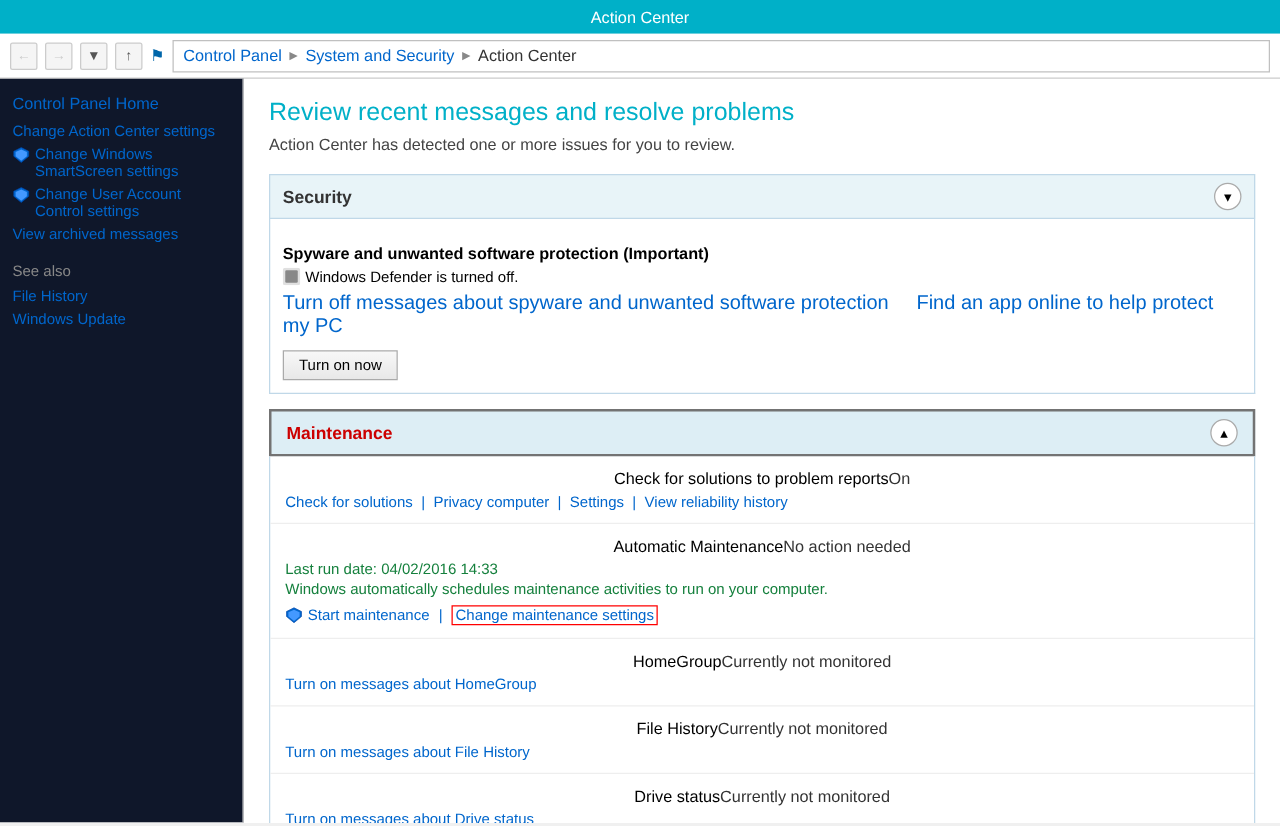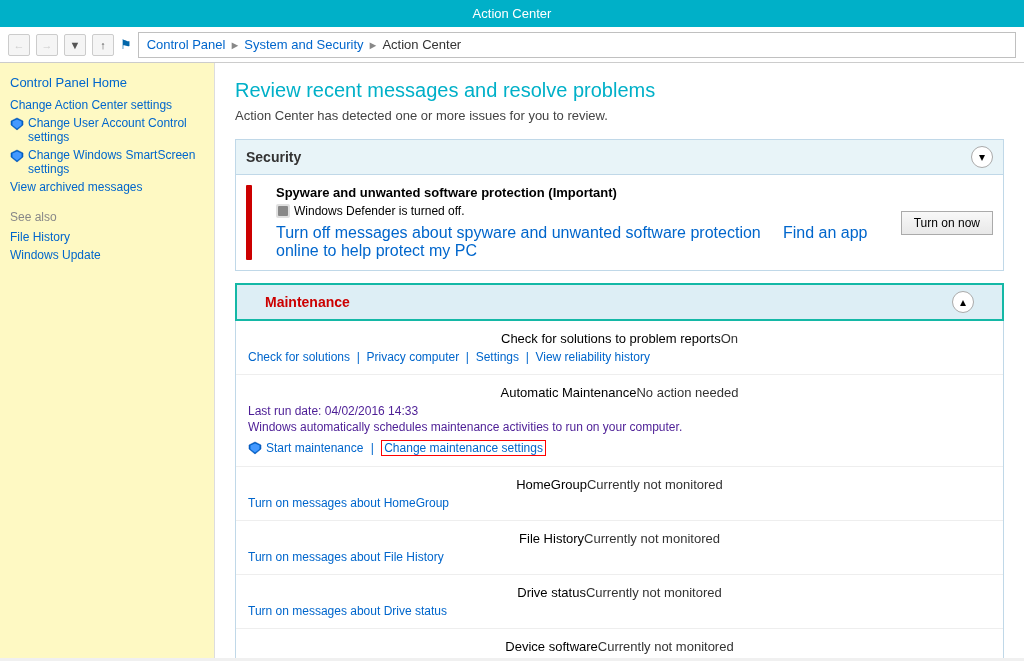--- a/index.html
+++ b/index.html
@@ -49,22 +49,22 @@
     .breadcrumb-sep { color: #888; font-size: 11px; }
 
     
     #main-layout {
       display: flex;
       height: calc(661px - 36px - 30px);
     }
 
     
     #sidebar {
-      width: 215px;
-      background: #fef9c3;
+      width: 195px;
+      background: #0f172a;
       padding: 12px 10px;
       border-right: 1px solid #ddd;
       flex-shrink: 0;
     }
     .sidebar-link {
       color: #0066cc;
       text-decoration: none;
       font-size: 12px;
       display: block;
       margin-bottom: 4px;
@@ -120,21 +120,22 @@
     .security-panel {
       border: 1px solid #c0d8e8;
       border-top: none;
       margin-bottom: 12px;
       background: white;
     }
     .security-alert {
       display: flex;
       align-items: stretch;
       padding: 10px;
-      gap: 24px;
+      gap: 10px;
+      flex-direction: column;
     }
     .red-bar {
       width: 6px; background: #cc0000; flex-shrink: 0; border-radius: 1px;
     }
     .alert-content { flex: 1; }
     .alert-title { font-weight: 600; font-size: 13px; margin-bottom: 4px; }
     .alert-subtitle { font-size: 12px; color: #000000; display: flex; align-items: center; gap: 4px; margin-bottom: 6px; }
     .alert-links { font-size: 16px; }
     .alert-links a { color: #0066cc; text-decoration: none; }
     .alert-action { display: flex; align-items: center; }
@@ -143,23 +144,23 @@
       background: linear-gradient(to bottom, #f8f8f8, #e8e8e8);
       padding: 4px 12px;
       cursor: pointer;
       font-size: 12px;
       white-space: nowrap;
     }
 
     
     .maintenance-header {
       background: #ddeef5;
-      border: 2px solid #14b8a6;
+      border: 2px solid #737373;
       display: flex; align-items: center; justify-content: space-between;
-      padding: 6px 28px;
+      padding: 6px 12px;
     }
     .maintenance-title { font-size: 14px; font-weight: 600; color: #cc0000; }
     .maintenance-body {
       border: 1px solid #c0d8e8;
       border-top: none;
       background: white;
       padding: 0;
     }
 
     
@@ -169,21 +170,21 @@
     }
     .maint-row:last-child { border-bottom: none; }
     .maint-row-header {
       display: flex; justify-content: center; align-items: center;
       margin-bottom: 4px;
     }
     .maint-row-title { font-size: 13px; font-weight: 500; }
     .maint-row-status { font-size: 13px; color: #333; }
     .maint-row-links { font-size: 12px; color: #0066cc; }
     .maint-row-links a { color: #0066cc; text-decoration: none; }
-    .maint-row-desc { font-size: 12px; color: #4c1d95; margin-top: 2px; }
+    .maint-row-desc { font-size: 12px; color: #15803d; margin-top: 2px; }
     .maint-icon-link {
       display: flex; align-items: center; gap: 4px;
     }
   </style>
 </head>
 <body>
 
 <div id="title-bar">
   <span>Action Center</span>
 </div>
@@ -208,29 +209,29 @@
   <div id="sidebar">
     <a class="sidebar-main-link">Control Panel Home</a>
 
     <a class="sidebar-link">Change Action Center settings</a>
 
     <div class="sidebar-link-with-icon">
       <svg class="shield-icon" viewBox="0 0 14 14">
         <polygon points="7,1 13,4 13,8 7,13 1,8 1,4" fill="#0066cc" stroke="#0044aa" stroke-width="0.5"></polygon>
         <polygon points="7,2.5 11.5,4.5 11.5,8 7,11.5 2.5,8 2.5,4.5" fill="#4499ff"></polygon>
       </svg>
-      <a class="sidebar-link" style="margin-bottom:0;">Change User Account Control settings</a>
+      <a class="sidebar-link" style="margin-bottom:0;">Change Windows SmartScreen settings</a>
     </div>
 
     <div class="sidebar-link-with-icon">
       <svg class="shield-icon" viewBox="0 0 14 14">
         <polygon points="7,1 13,4 13,8 7,13 1,8 1,4" fill="#0066cc" stroke="#0044aa" stroke-width="0.5"></polygon>
         <polygon points="7,2.5 11.5,4.5 11.5,8 7,11.5 2.5,8 2.5,4.5" fill="#4499ff"></polygon>
       </svg>
-      <a class="sidebar-link" style="margin-bottom:0;">Change Windows SmartScreen settings</a>
+      <a class="sidebar-link" style="margin-bottom:0;">Change User Account Control settings</a>
     </div>
 
     <a class="sidebar-link">View archived messages</a>
 
     <div class="sidebar-section-title">See also</div>
     <a class="sidebar-link">File History</a>
     <a class="sidebar-link">Windows Update</a>
   </div>
 
   <div id="content">

